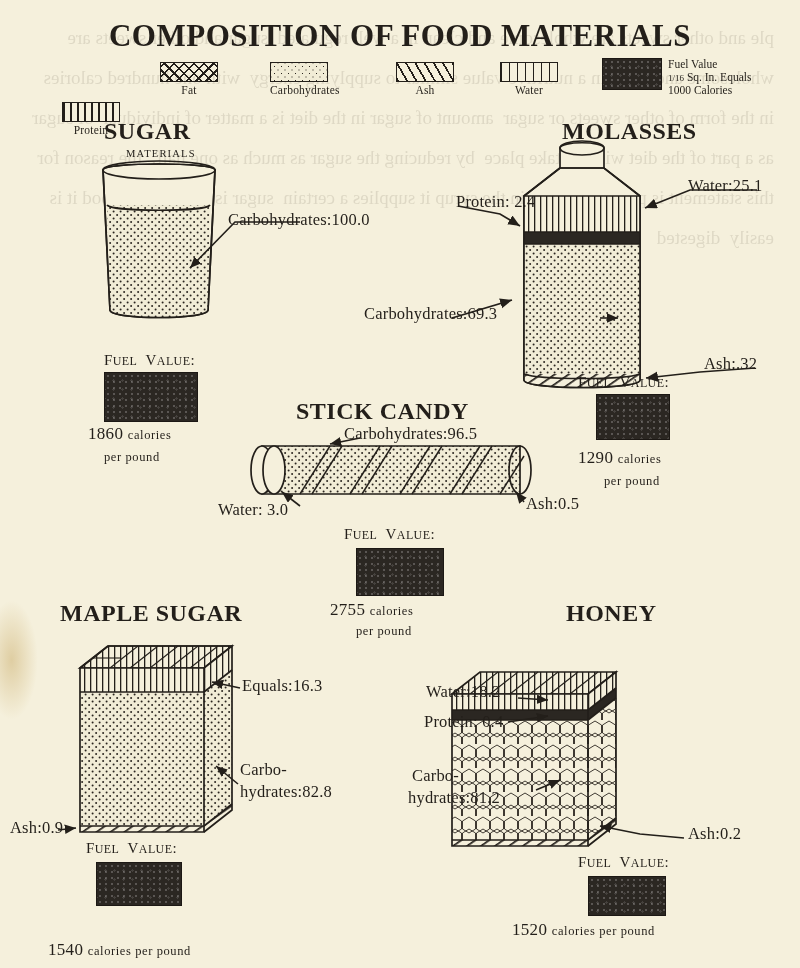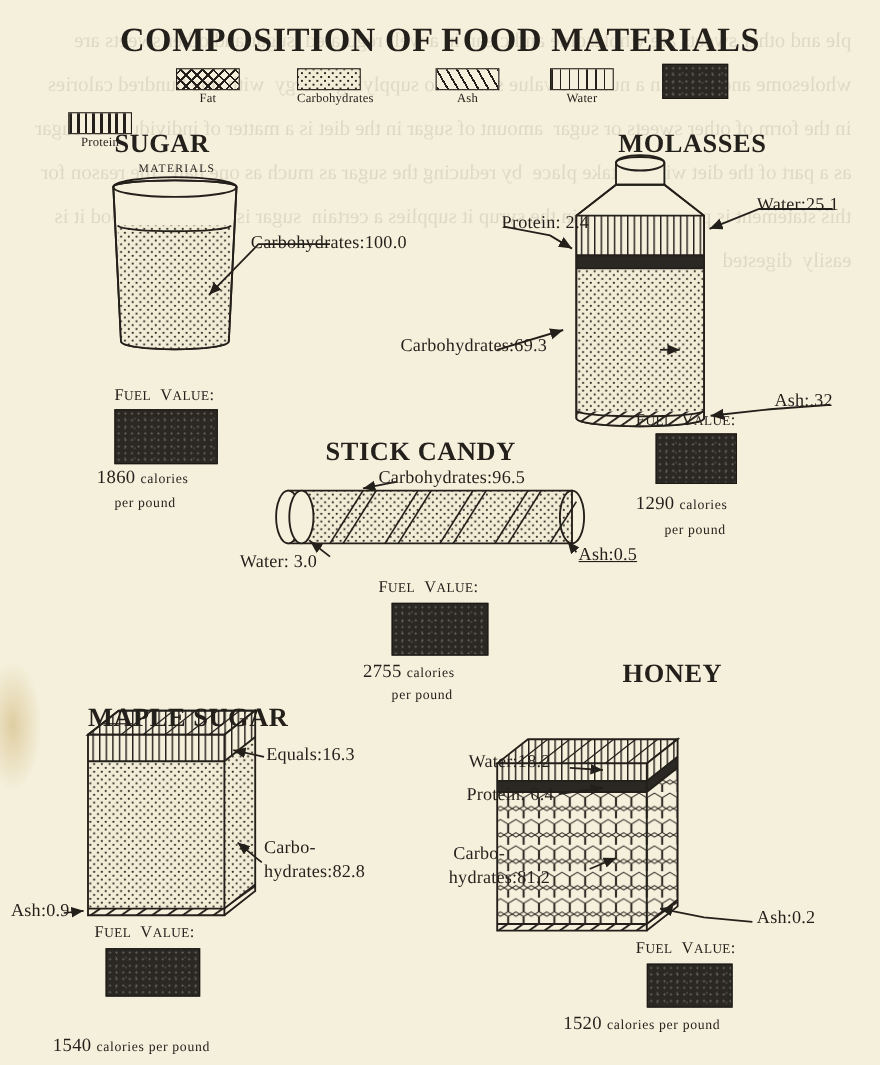--- a/index.html
+++ b/index.html
@@ -104,20 +104,28 @@
   <div class="lg" style="left:340px; top:0;">
     <div class="swatch pat-ash"></div>
     <div class="cap">Ash</div>
   </div>
   <div class="lg" style="left:444px; top:0;">
     <div class="swatch pat-water"></div>
     <div class="cap">Water</div>
   </div>
   <div class="lg" style="left:546px; top:-4px;">
     <div class="fuelblock" style="width:58px;height:30px;"></div>
+  </div>
+  <div class="fuelnote" style="left:612px; top:-4px;">
+    <div>Fuel Value</div>
+    <div>
+      <span class="frac">1/16</span>
+      <span>Sq. In. Equals</span>
+    </div>
+    <div>1000 Calories</div>
   </div>
 </div>
 
 <svg class="leaders" viewBox="0 0 800 968">
   <defs>
     <pattern id="pCarb" width="7" height="7" patternUnits="userSpaceOnUse">
       <rect width="7" height="7" fill="#f1ecd6"></rect>
       <circle cx="1.6" cy="1.6" r="1" fill="#2a251f"></circle>
       <circle cx="5.1" cy="5.1" r="1" fill="#2a251f"></circle>
     </pattern>
@@ -300,34 +308,34 @@
   <span>1290</span>
   <span class="sc">calories</span>
 </div>
 <div class="cal" style="left:604px; top:470px;">
   <span class="sc">per pound</span>
 </div>
 
 <div class="hdr" style="left:296px; top:398px;">STICK CANDY</div>
 <div class="lbl" style="left:344px; top:424px;">Carbohydrates:96.5</div>
 <div class="lbl" style="left:218px; top:500px;">Water: 3.0</div>
-<div class="lbl" style="left:526px; top:494px;text-decoration:underline;">Ash:0.5</div>
+<div class="lbl" style="left:526px; top:494px;">Ash:0.5</div>
 <div class="fv" style="left:344px; top:526px;">
   <span style="font-size:15px">F</span><span class="sc">UEL</span>&nbsp;&nbsp;<span style="font-size:15px">V</span><span class="sc">ALUE</span>:
 </div>
 <div class="fuelblock" style="position:absolute; left:356px; top:548px; width:86px; height:46px;"></div>
 <div class="cal" style="left:330px; top:600px;">
   <span>2755</span>
   <span class="sc">calories</span>
 </div>
 <div class="cal" style="left:356px; top:620px;">
   <span class="sc">per pound</span>
 </div>
 
-<div class="hdr" style="left:80px; top:600px;margin-top:40px;">MAPLE SUGAR</div>
+<div class="hdr" style="left:60px; top:600px;">MAPLE SUGAR</div>
 <div class="lbl" style="left:242px; top:676px;">Equals:16.3</div>
 <div class="lbl" style="left:240px; top:760px;">Carbo-</div>
 <div class="lbl" style="left:240px; top:782px;">hydrates:82.8</div>
 <div class="lbl" style="left:10px; top:818px;">Ash:0.9</div>
 <div class="fv" style="left:86px; top:840px;">
   <span style="font-size:15px">F</span><span class="sc">UEL</span>&nbsp;&nbsp;<span style="font-size:15px">V</span><span class="sc">ALUE</span>:
 </div>
 <div class="fuelblock" style="position:absolute; left:96px; top:862px; width:84px; height:42px;"></div>
 <div class="cal" style="left:48px; top:940px;">
   <span>1540</span>

